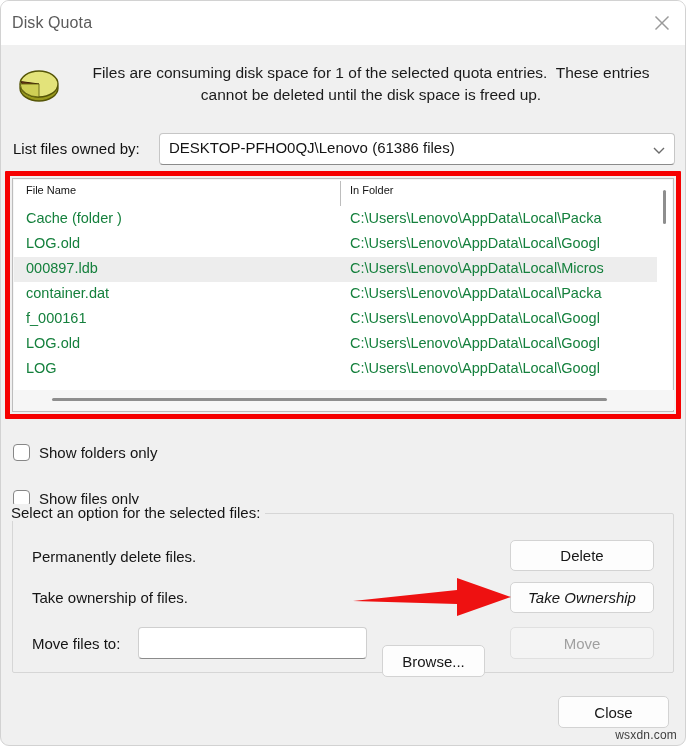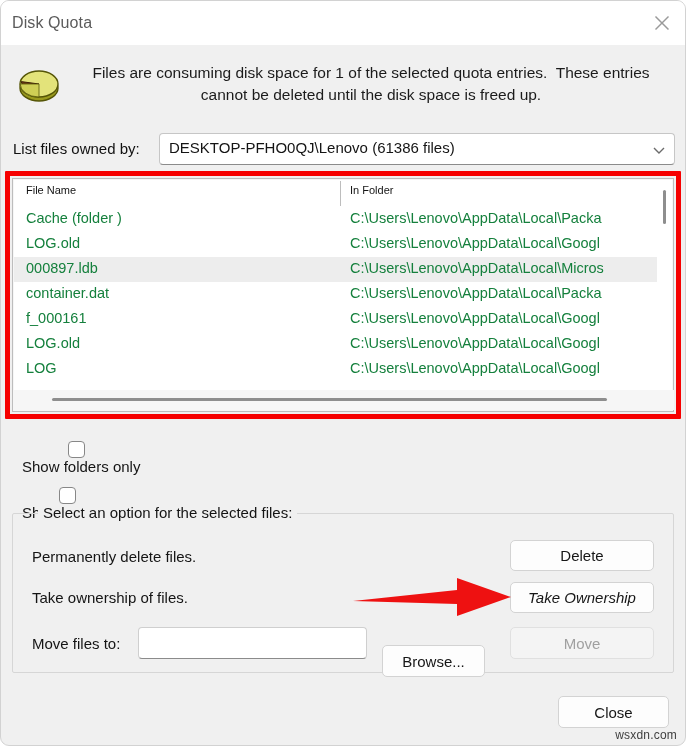--- a/index.html
+++ b/index.html
@@ -248,21 +248,20 @@
     border-radius: 2px;
   }
 
   
   .chk-row {
     position: absolute;
     left: 12px;
     height: 22px;
     display: flex;
     align-items: center;
-    flex-direction: column;
   }
   .chk-row.one { top: 440px; }
   .chk-row.two { top: 486px; }
   .chkbox {
     width: 17px;
     height: 17px;
     border: 1.4px solid #878787;
     border-radius: 4px;
     background: #ffffff;
     box-sizing: border-box;
@@ -281,21 +280,21 @@
     left: 11px;
     top: 512px;
     width: 662px;
     height: 160px;
     border: 1px solid #d6d6d6;
     border-radius: 2px;
     box-sizing: border-box;
   }
   .group-title {
     position: absolute;
-    left: 37px;
+    left: 5px;
     top: 503px;
     background: #f0f0f0;
     padding: 0 5px;
     font-size: 15px;
     color: #141414;
     white-space: nowrap;
   }
   .opt-label {
     position: absolute;
     left: 31px;

